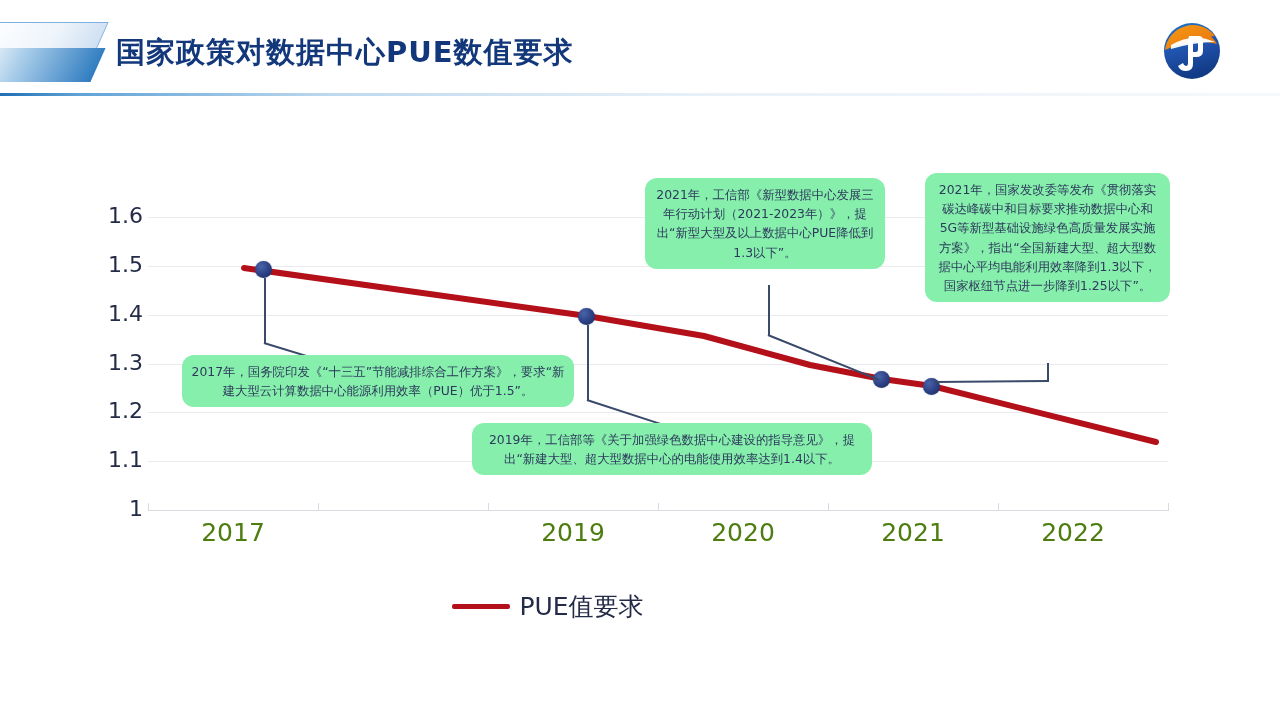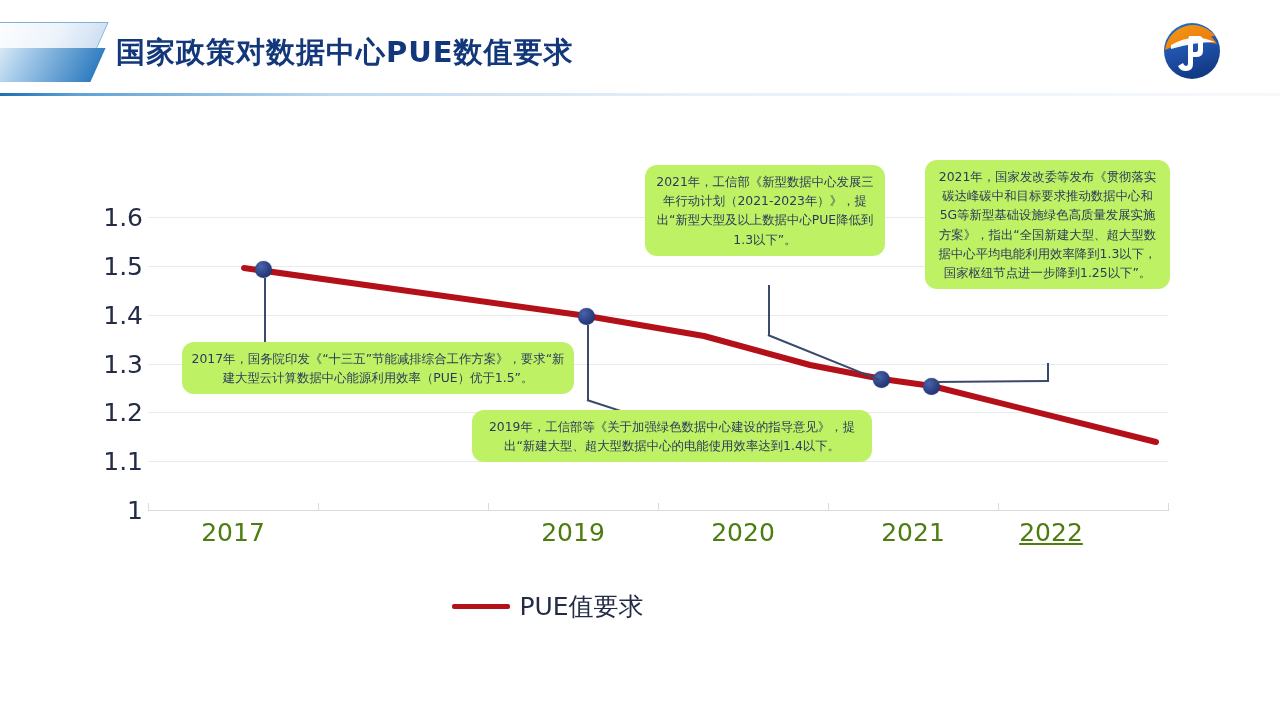--- a/index.html
+++ b/index.html
@@ -36,42 +36,43 @@
 
   
   .logo{position:absolute;left:1163px;top:22px;width:58px;height:58px;}
 
   
   #chart{position:absolute;left:0;top:120px;width:1280px;height:560px;}
   .gridline{position:absolute;left:148px;width:1020px;height:1px;background:#e9eaee;}
   .axis-base{position:absolute;left:148px;width:1020px;height:1px;background:#d9dbe0;}
   .ytick{
     position:absolute;right:0;width:58px;text-align:right;
-    font-size:25px;color:#232b47;
+    font-size:22px;color:#232b47;
     font-family:"DejaVu Sans","Liberation Sans",sans-serif;
   }
   .ytick-wrap{position:absolute;left:85px;width:58px;}
   .xtick{
     position:absolute;top:398px;width:150px;text-align:center;
     font-size:25px;color:#4d7c0f;
     font-family:"DejaVu Sans","Liberation Sans",sans-serif;
   }
   .xsep{position:absolute;top:383px;width:1px;height:8px;background:#d9dbe0;}
 
   .callout{
     position:absolute;
-    background:#bef264;
+    background:#86efac;
     border-radius:12px;
     color:#2d3a5c;
     font-size:12.4px;
     line-height:1.55;
     text-align:center;
     padding:7px 9px;
     box-sizing:border-box;
     font-family:"DejaVu Sans","Liberation Sans",sans-serif;
+    margin-top:13px;
   }
   .conn{position:absolute;background:#3a4a6b;}
   .conn-d{position:absolute;height:1.6px;background:#3a4a6b;transform-origin:0 50%;}
 
   .marker{
     position:absolute;width:17px;height:17px;border-radius:50%;
     background:radial-gradient(circle at 35% 32%,#4a63a8 0%,#2a3f82 55%,#1b2a5e 100%);
     box-shadow:0 0 1px rgba(20,30,70,.6);
   }
 
@@ -153,21 +154,21 @@
         <div class="ytick">1.1</div>
       </div>
     <div class="ytick-wrap" style="top:376px;">
         <div class="ytick">1</div>
       </div>
 
     <div class="xtick" style="left:158px;">2017</div>
     <div class="xtick" style="left:498px;">2019</div>
     <div class="xtick" style="left:668px;">2020</div>
     <div class="xtick" style="left:838px;">2021</div>
-    <div class="xtick" style="left:976px;text-decoration:underline;">2022</div>
+    <div class="xtick" style="left:998px;">2022</div>
 
     <svg style="position:absolute;left:0;top:0;" width="1280" height="460">
       <polyline points="244,148 587,196 704,216 810,245 882,259 932,266 1156,322" fill="none" stroke="#b3101a" stroke-width="6" stroke-linecap="round" stroke-linejoin="round"></polyline>
     </svg>
 
     <div class="marker" style="left:255px;top:141px;"></div>
     <div class="marker" style="left:578px;top:188px;"></div>
     <div class="marker" style="left:873px;top:251px;"></div>
     <div class="marker" style="left:923px;top:258px;"></div>
 

